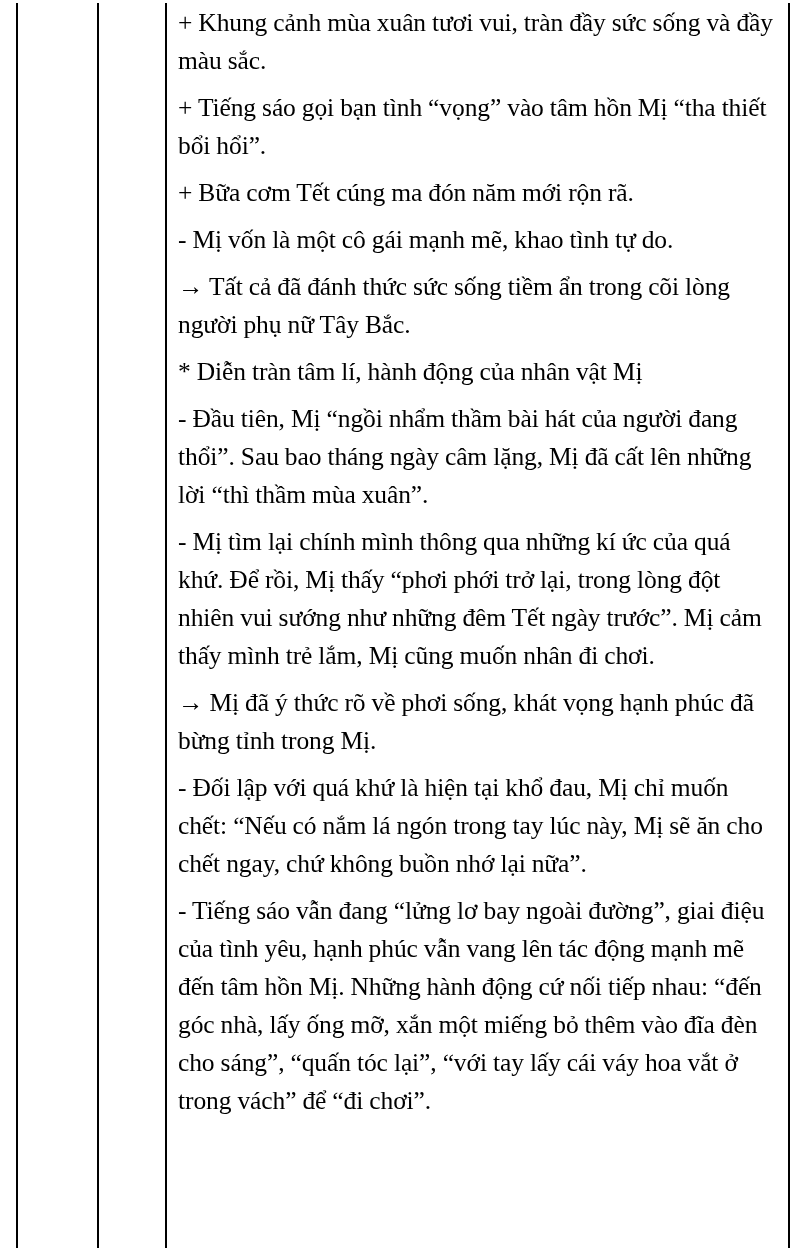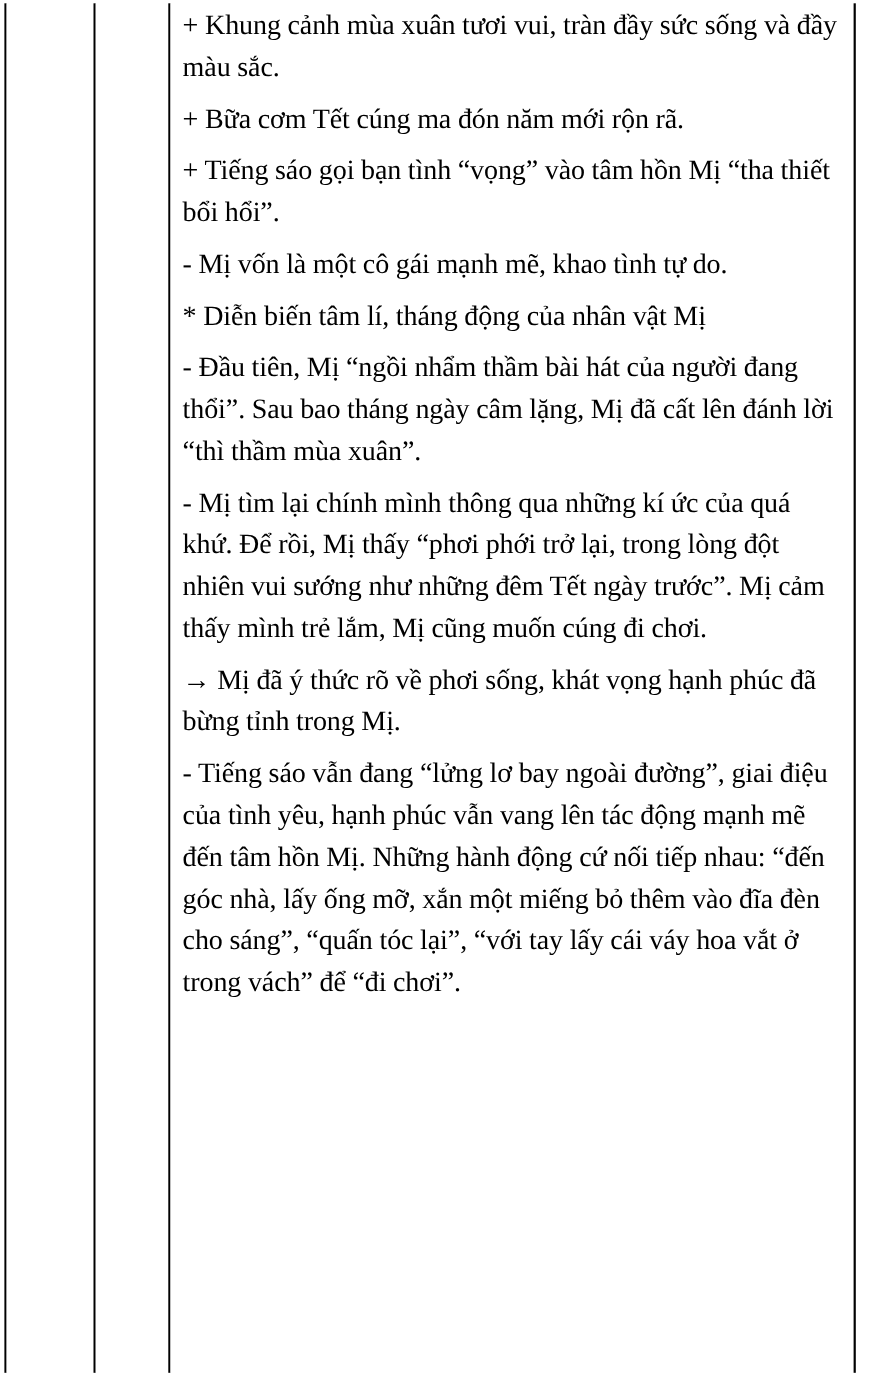--- a/index.html
+++ b/index.html
@@ -18,21 +18,21 @@
   .page {
     position: relative;
     width: 800px;
     height: 1248px;
     background: #ffffff;
   }
 
   
   .doc-table {
     position: absolute;
-    left: 4px;
+    left: 16px;
     top: 3px;
     width: 774px;
     height: 1245px;
     box-sizing: border-box;
     display: flex;
     align-items: stretch;
   }
 
   .col-rule {
     width: 2px;
@@ -89,27 +89,29 @@
 
     <div class="col-rule"></div>
 
     <div class="col-empty-2"></div>
 
     <div class="col-rule"></div>
 
     <div class="col-content">
       <div class="content-inner">
         <p class="para">+ Khung cảnh mùa xuân tươi vui, tràn đầy sức sống và đầy màu sắc.</p>
+        <p class="para">+ Tiếng sáo gọi bạn tình “vọng” vào tâm hồn Mị “tha thiết bổi hổi”.</p>
         <p class="para">+ Bữa cơm Tết cúng ma đón năm mới rộn rã.</p>
-        <p class="para">+ Tiếng sáo gọi bạn tình “vọng” vào tâm hồn Mị “tha thiết bổi hổi”.</p>
         <p class="para">- Mị vốn là một cô gái mạnh mẽ, khao tình tự do.</p>
-        <p class="para">* Diễn biến tâm lí, tháng động của nhân vật Mị</p>
-        <p class="para">- Đầu tiên, Mị “ngồi nhẩm thầm bài hát của người đang thổi”. Sau bao tháng ngày câm lặng, Mị đã cất lên đánh lời “thì thầm mùa xuân”.</p>
-        <p class="para">- Mị tìm lại chính mình thông qua những kí ức của quá khứ. Để rồi, Mị thấy “phơi phới trở lại, trong lòng đột nhiên vui sướng như những đêm Tết ngày trước”. Mị cảm thấy mình trẻ lắm, Mị cũng muốn cúng đi chơi.</p>
+        <p class="para">→ Tất cả đã đánh thức sức sống tiềm ẩn trong cõi lòng người phụ nữ Tây Bắc.</p>
+        <p class="para">* Diễn tràn tâm lí, hành động của nhân vật Mị</p>
+        <p class="para">- Đầu tiên, Mị “ngồi nhẩm thầm bài hát của người đang thổi”. Sau bao tháng ngày câm lặng, Mị đã cất lên những lời “thì thầm mùa xuân”.</p>
+        <p class="para">- Mị tìm lại chính mình thông qua những kí ức của quá khứ. Để rồi, Mị thấy “phơi phới trở lại, trong lòng đột nhiên vui sướng như những đêm Tết ngày trước”. Mị cảm thấy mình trẻ lắm, Mị cũng muốn nhân đi chơi.</p>
         <p class="para">→ Mị đã ý thức rõ về phơi sống, khát vọng hạnh phúc đã bừng tỉnh trong Mị.</p>
+        <p class="para">- Đối lập với quá khứ là hiện tại khổ đau, Mị chỉ muốn chết: “Nếu có nắm lá ngón trong tay lúc này, Mị sẽ ăn cho chết ngay, chứ không buồn nhớ lại nữa”.</p>
         <p class="para">- Tiếng sáo vẫn đang “lửng lơ bay ngoài đường”, giai điệu của tình yêu, hạnh phúc vẫn vang lên tác động mạnh mẽ đến tâm hồn Mị. Những hành động cứ nối tiếp nhau: “đến góc nhà, lấy ống mỡ, xắn một miếng bỏ thêm vào đĩa đèn cho sáng”, “quấn tóc lại”, “với tay lấy cái váy hoa vắt ở trong vách” để “đi chơi”.</p>
       </div>
     </div>
 
     <div class="col-rule"></div>
 
   </div>
 
 </div>
 

